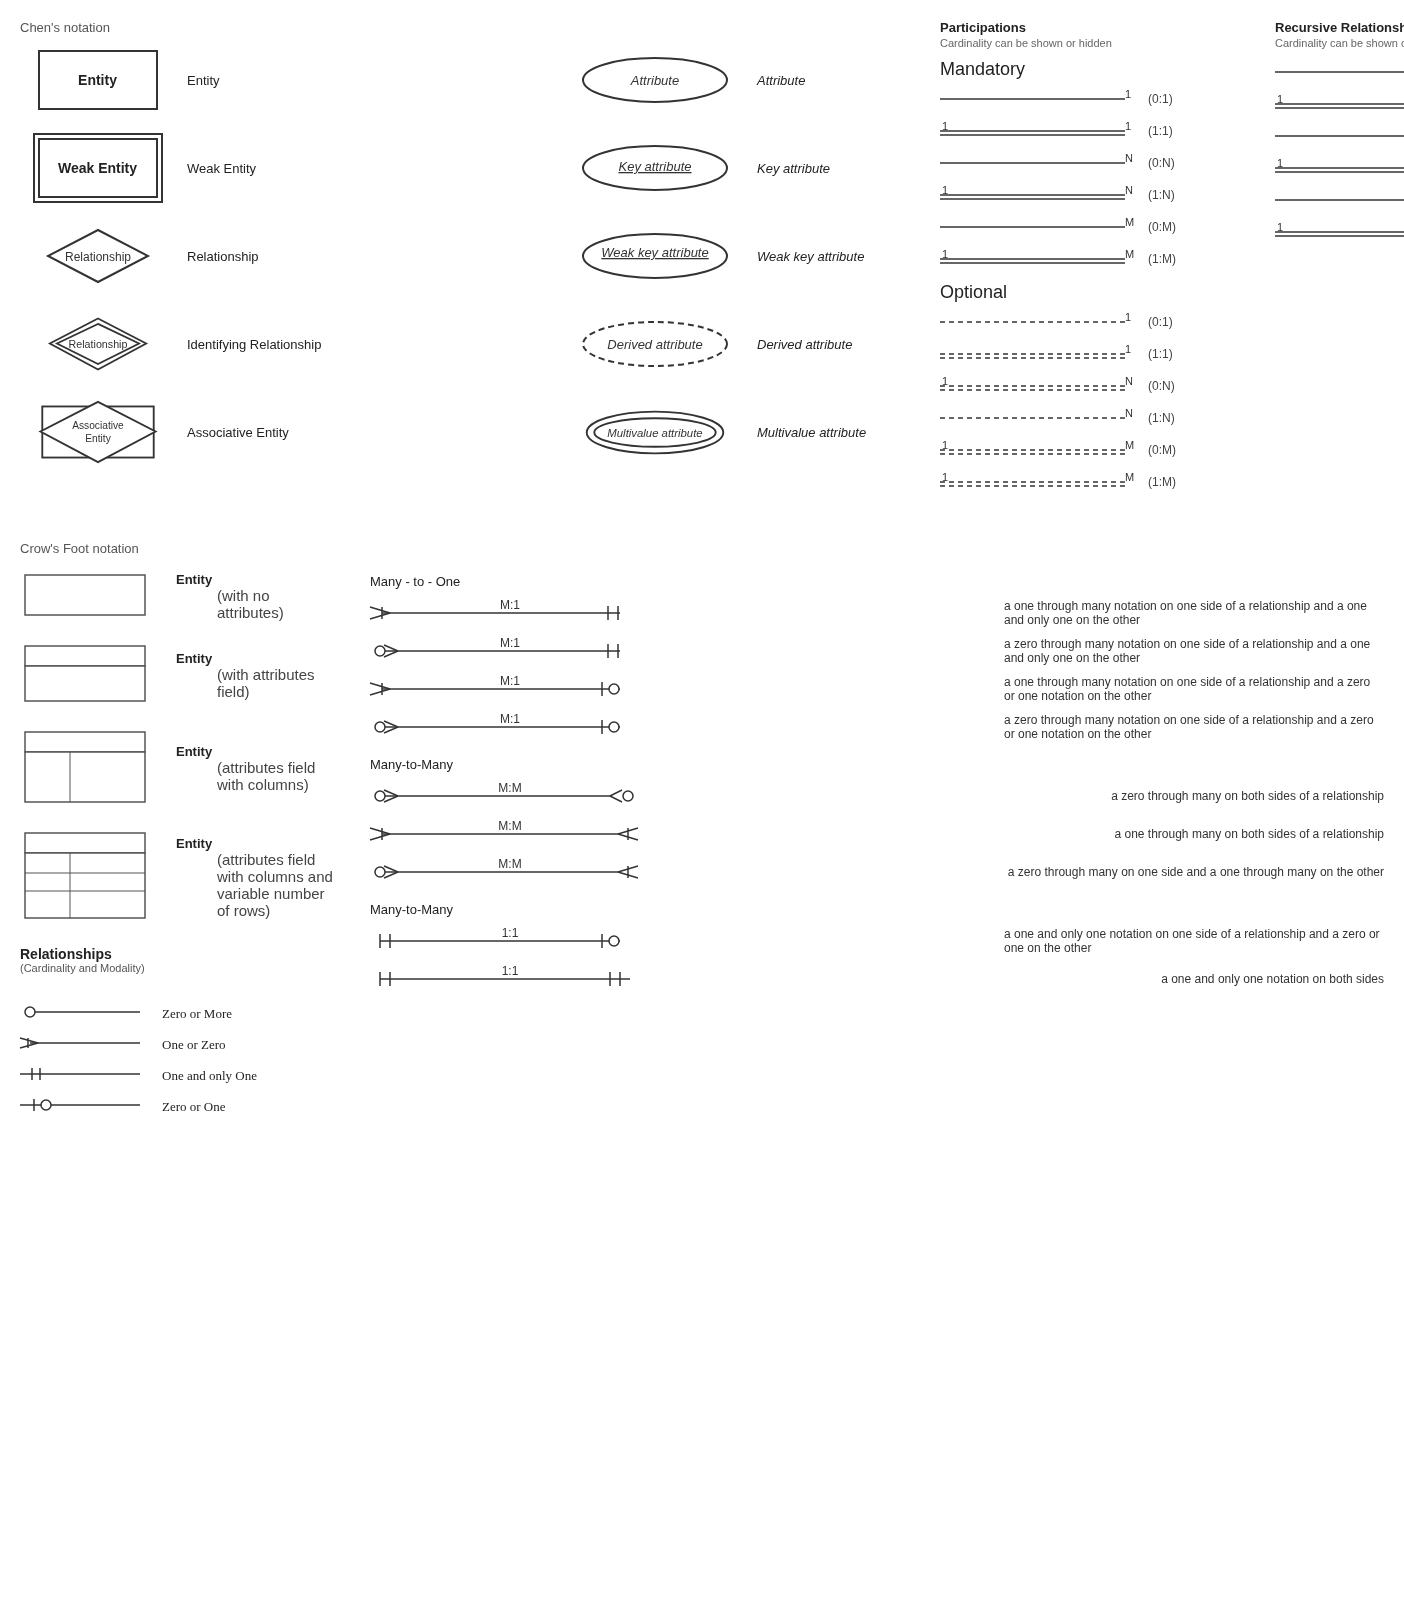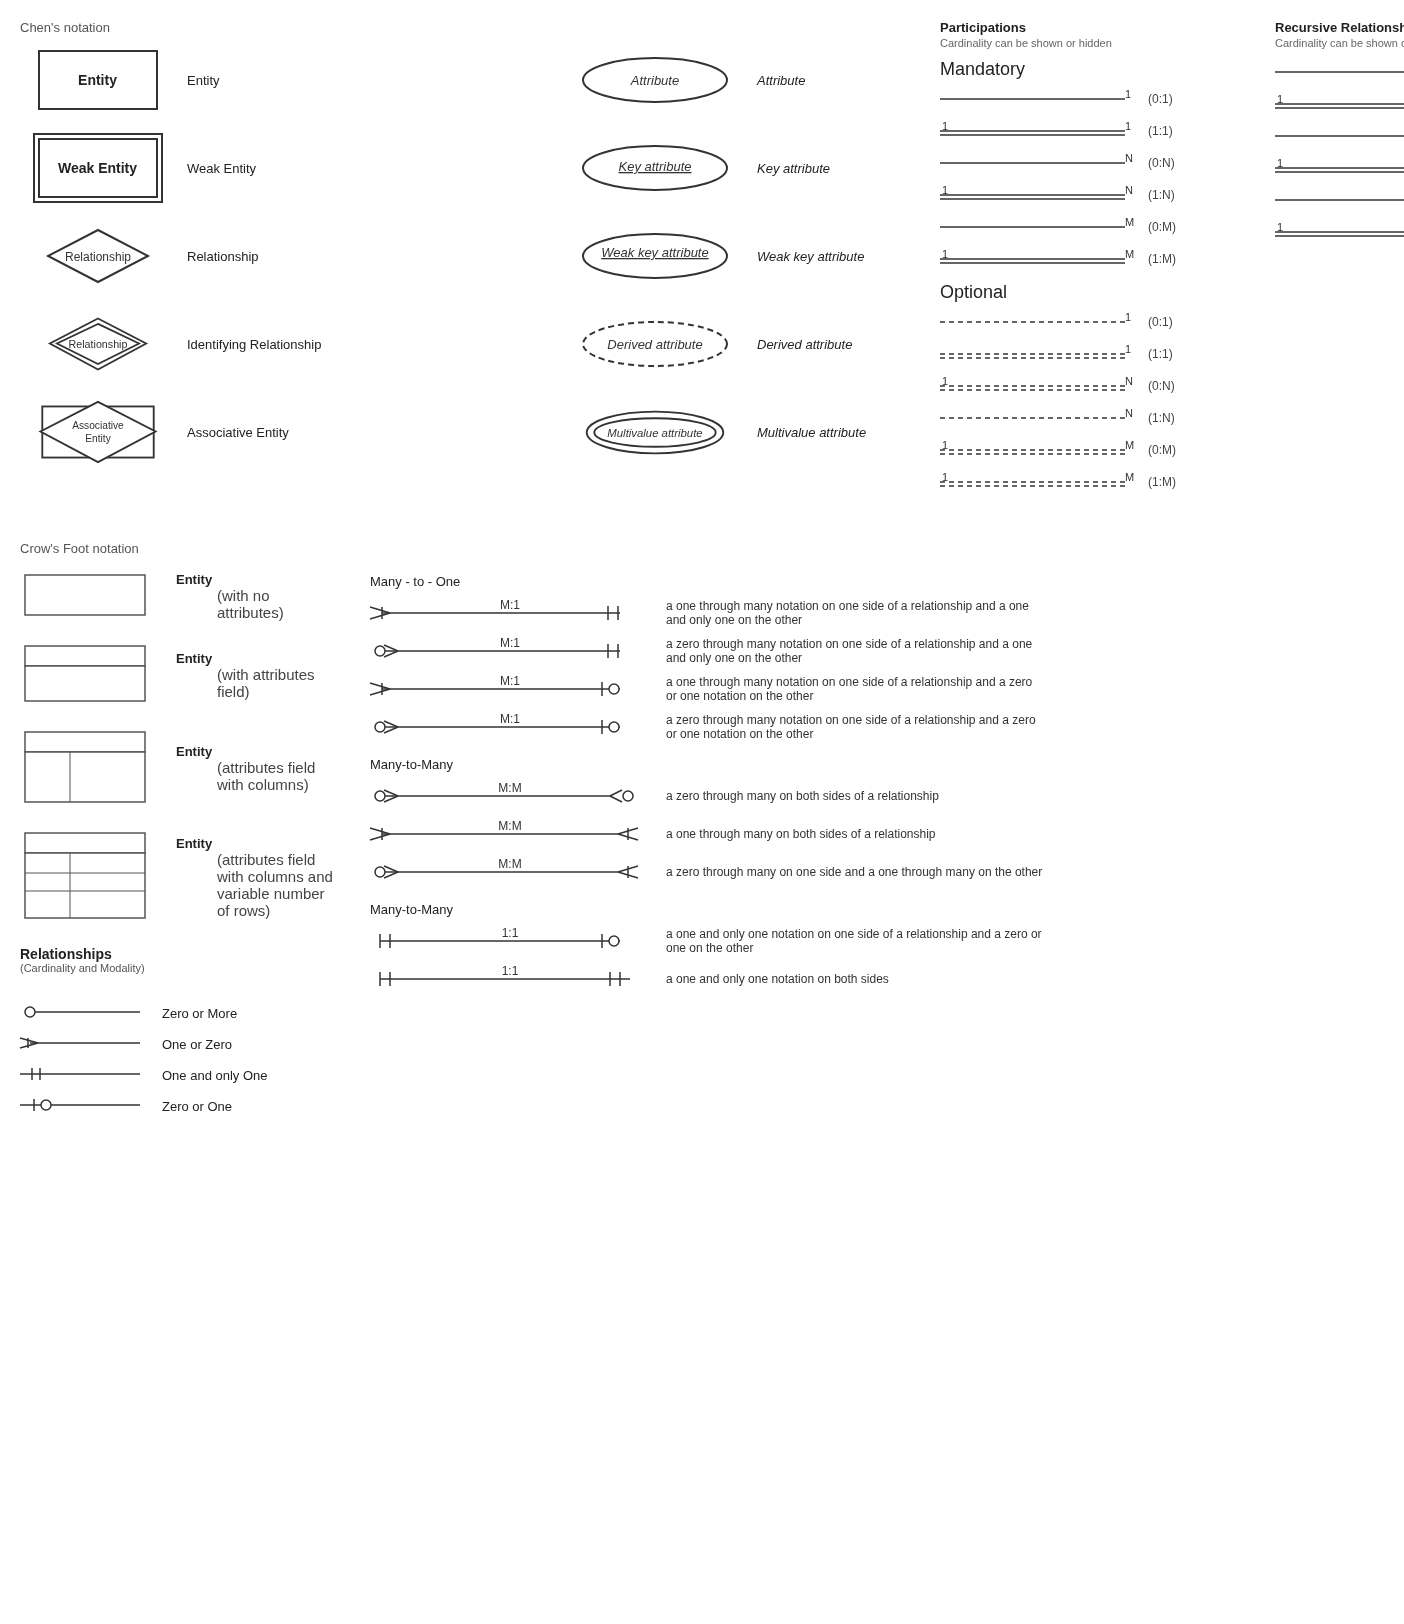--- a/index.html
+++ b/index.html
@@ -251,38 +251,40 @@
       align-items: center;
       margin-bottom: 8px;
     }
     .rel-legend-line {
       width: 130px;
       flex-shrink: 0;
     }
     .rel-legend-desc {
       font-size: 13px;
       margin-left: 12px;
+      font-family: Liberation Serif, serif;
     }
 
     
     .crows-right {
       flex: 1;
     }
 
     .many-title {
       font-size: 13px;
       font-weight: normal;
       margin-bottom: 10px;
       margin-top: 4px;
     }
 
     .many-row {
       display: flex;
       align-items: center;
       margin-bottom: 10px;
+      justify-content: space-between;
     }
 
     .many-line-area {
       width: 280px;
       flex-shrink: 0;
       display: flex;
       align-items: center;
       justify-content: center;
     }
 

